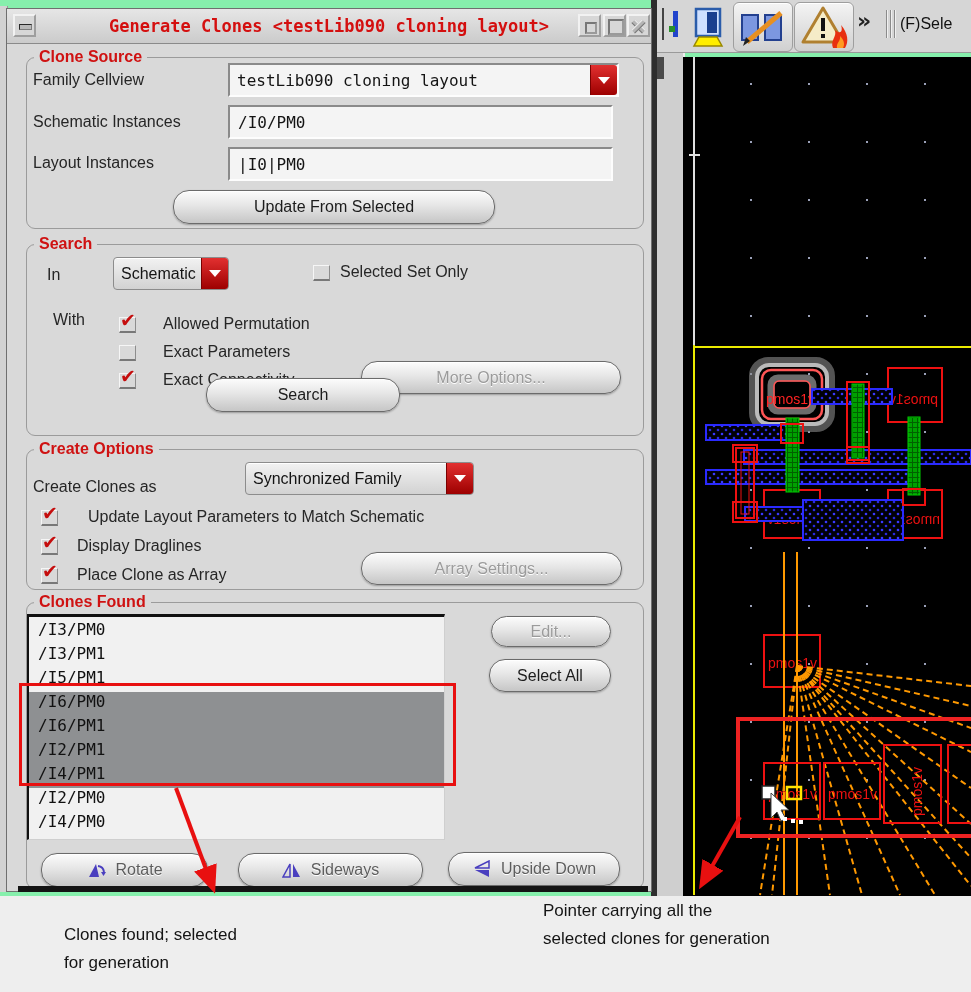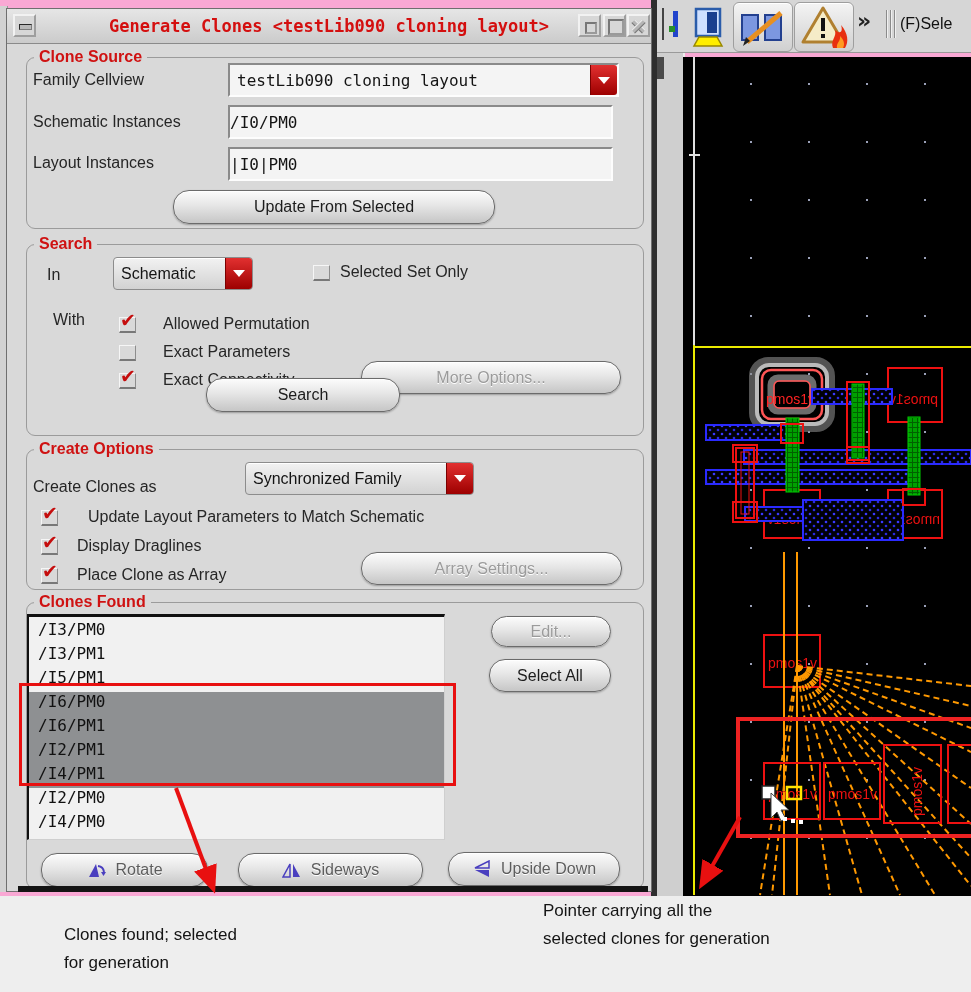--- a/index.html
+++ b/index.html
@@ -1,16 +1,16 @@
 <!DOCTYPE html>
 <html><head>
 <meta charset="utf-8">
 <style>
   html,body{margin:0;padding:0;background:#d8d8d8;}
-  #root{position:relative;width:971px;height:992px;overflow:hidden;background:#f9a8d4;
+  #root{position:relative;width:971px;height:992px;overflow:hidden;background:#86efac;
         font-family:"Liberation Sans",sans-serif;}
   .abs{position:absolute;}
 
   
   #bottom-band{left:0;top:896px;width:971px;height:96px;background:#eeeeee;}
   #left-frame{left:0;top:6px;width:7px;height:886px;background:#d2d2d2;border-right:1px solid #979797;}
   #dialog-edge{left:651px;top:0;width:6px;height:896px;background:#2e2e2e;}
   #canvas-strip{left:657px;top:52px;width:26px;height:844px;background:#cfcfcf;border-right:2px solid #ededed;}
   #strip-notch{left:657px;top:57px;width:7px;height:22px;background:#4a4a4a;}
 
@@ -33,21 +33,21 @@
 
   
   .group{border:1px solid #9b9b9b;border-radius:9px;box-sizing:border-box;}
   .group-title{font:bold 16px "Liberation Sans",sans-serif;color:#cf1212;background:#d9d9d9;
                padding:0 5px;line-height:18px;z-index:3;}
   .label{font:16px "Liberation Sans",sans-serif;color:#262626;white-space:nowrap;}
   .mono{font-family:"DejaVu Sans Mono",monospace;}
 
   .field{background:#f4f4f4;border-top:2px solid #8a8a8a;border-left:2px solid #8a8a8a;
          border-bottom:2px solid #fdfdfd;border-right:2px solid #fdfdfd;box-sizing:border-box;
-         display:flex;align-items:center;
+         display:flex;align-items:center;padding-left:8px;
          font:16px "DejaVu Sans Mono",monospace;color:#141414;}
 
   .combo{display:flex;align-items:stretch;box-sizing:border-box;}
   .combo.sunken{background:#f4f4f4;border-top:2px solid #8a8a8a;border-left:2px solid #8a8a8a;
          border-bottom:2px solid #fdfdfd;border-right:2px solid #fdfdfd;}
   .combo.raised{background:linear-gradient(#f2f2f2,#d2d2d2);border:1px solid #8c8c8c;
          border-radius:4px;box-shadow:inset 0 1px 0 #fff;}
   .combo-text{flex:1;display:flex;align-items:center;padding-left:7px;color:#141414;font-size:16px;}
   .combo-btn{width:26px;background:linear-gradient(#e23030,#9d0000);border-left:1px solid #7a0000;
          border-radius:0 3px 3px 0;display:flex;align-items:center;justify-content:center;}
@@ -135,21 +135,21 @@
     </div>
     <div class="abs label" style="left:26px;top:104px;">Schematic Instances</div>
     <div class="abs field" style="left:221px;top:96px;width:385px;height:34px;">/I0/PM0</div>
     <div class="abs label" style="left:26px;top:145px;">Layout Instances</div>
     <div class="abs field" style="left:221px;top:138px;width:385px;height:34px;">|I0|PM0</div>
     <div class="abs btn" style="left:166px;top:181px;width:322px;height:34px;">Update From Selected</div>
 
     <div class="abs group" style="left:19px;top:235px;width:618px;height:192px;"></div>
     <div class="abs group-title" style="left:27px;top:226px;">Search</div>
     <div class="abs label" style="left:40px;top:257px;">In</div>
-    <div class="abs combo raised" style="left:106px;top:248px;width:140px;height:33px;">
+    <div class="abs combo raised" style="left:106px;top:248px;width:116px;height:33px;">
       <span class="combo-text">Schematic</span>
       <span class="combo-btn">
           <span class="arrow-down"></span>
         </span>
     </div>
     <div class="abs cb-row" style="left:306px;top:254px;">
       <span class="checkbox"></span>
       <span class="cb-label" style="margin-left:10px;">Selected Set Only</span>
     </div>
     <div class="abs label" style="left:46px;top:302px;">With</div>

